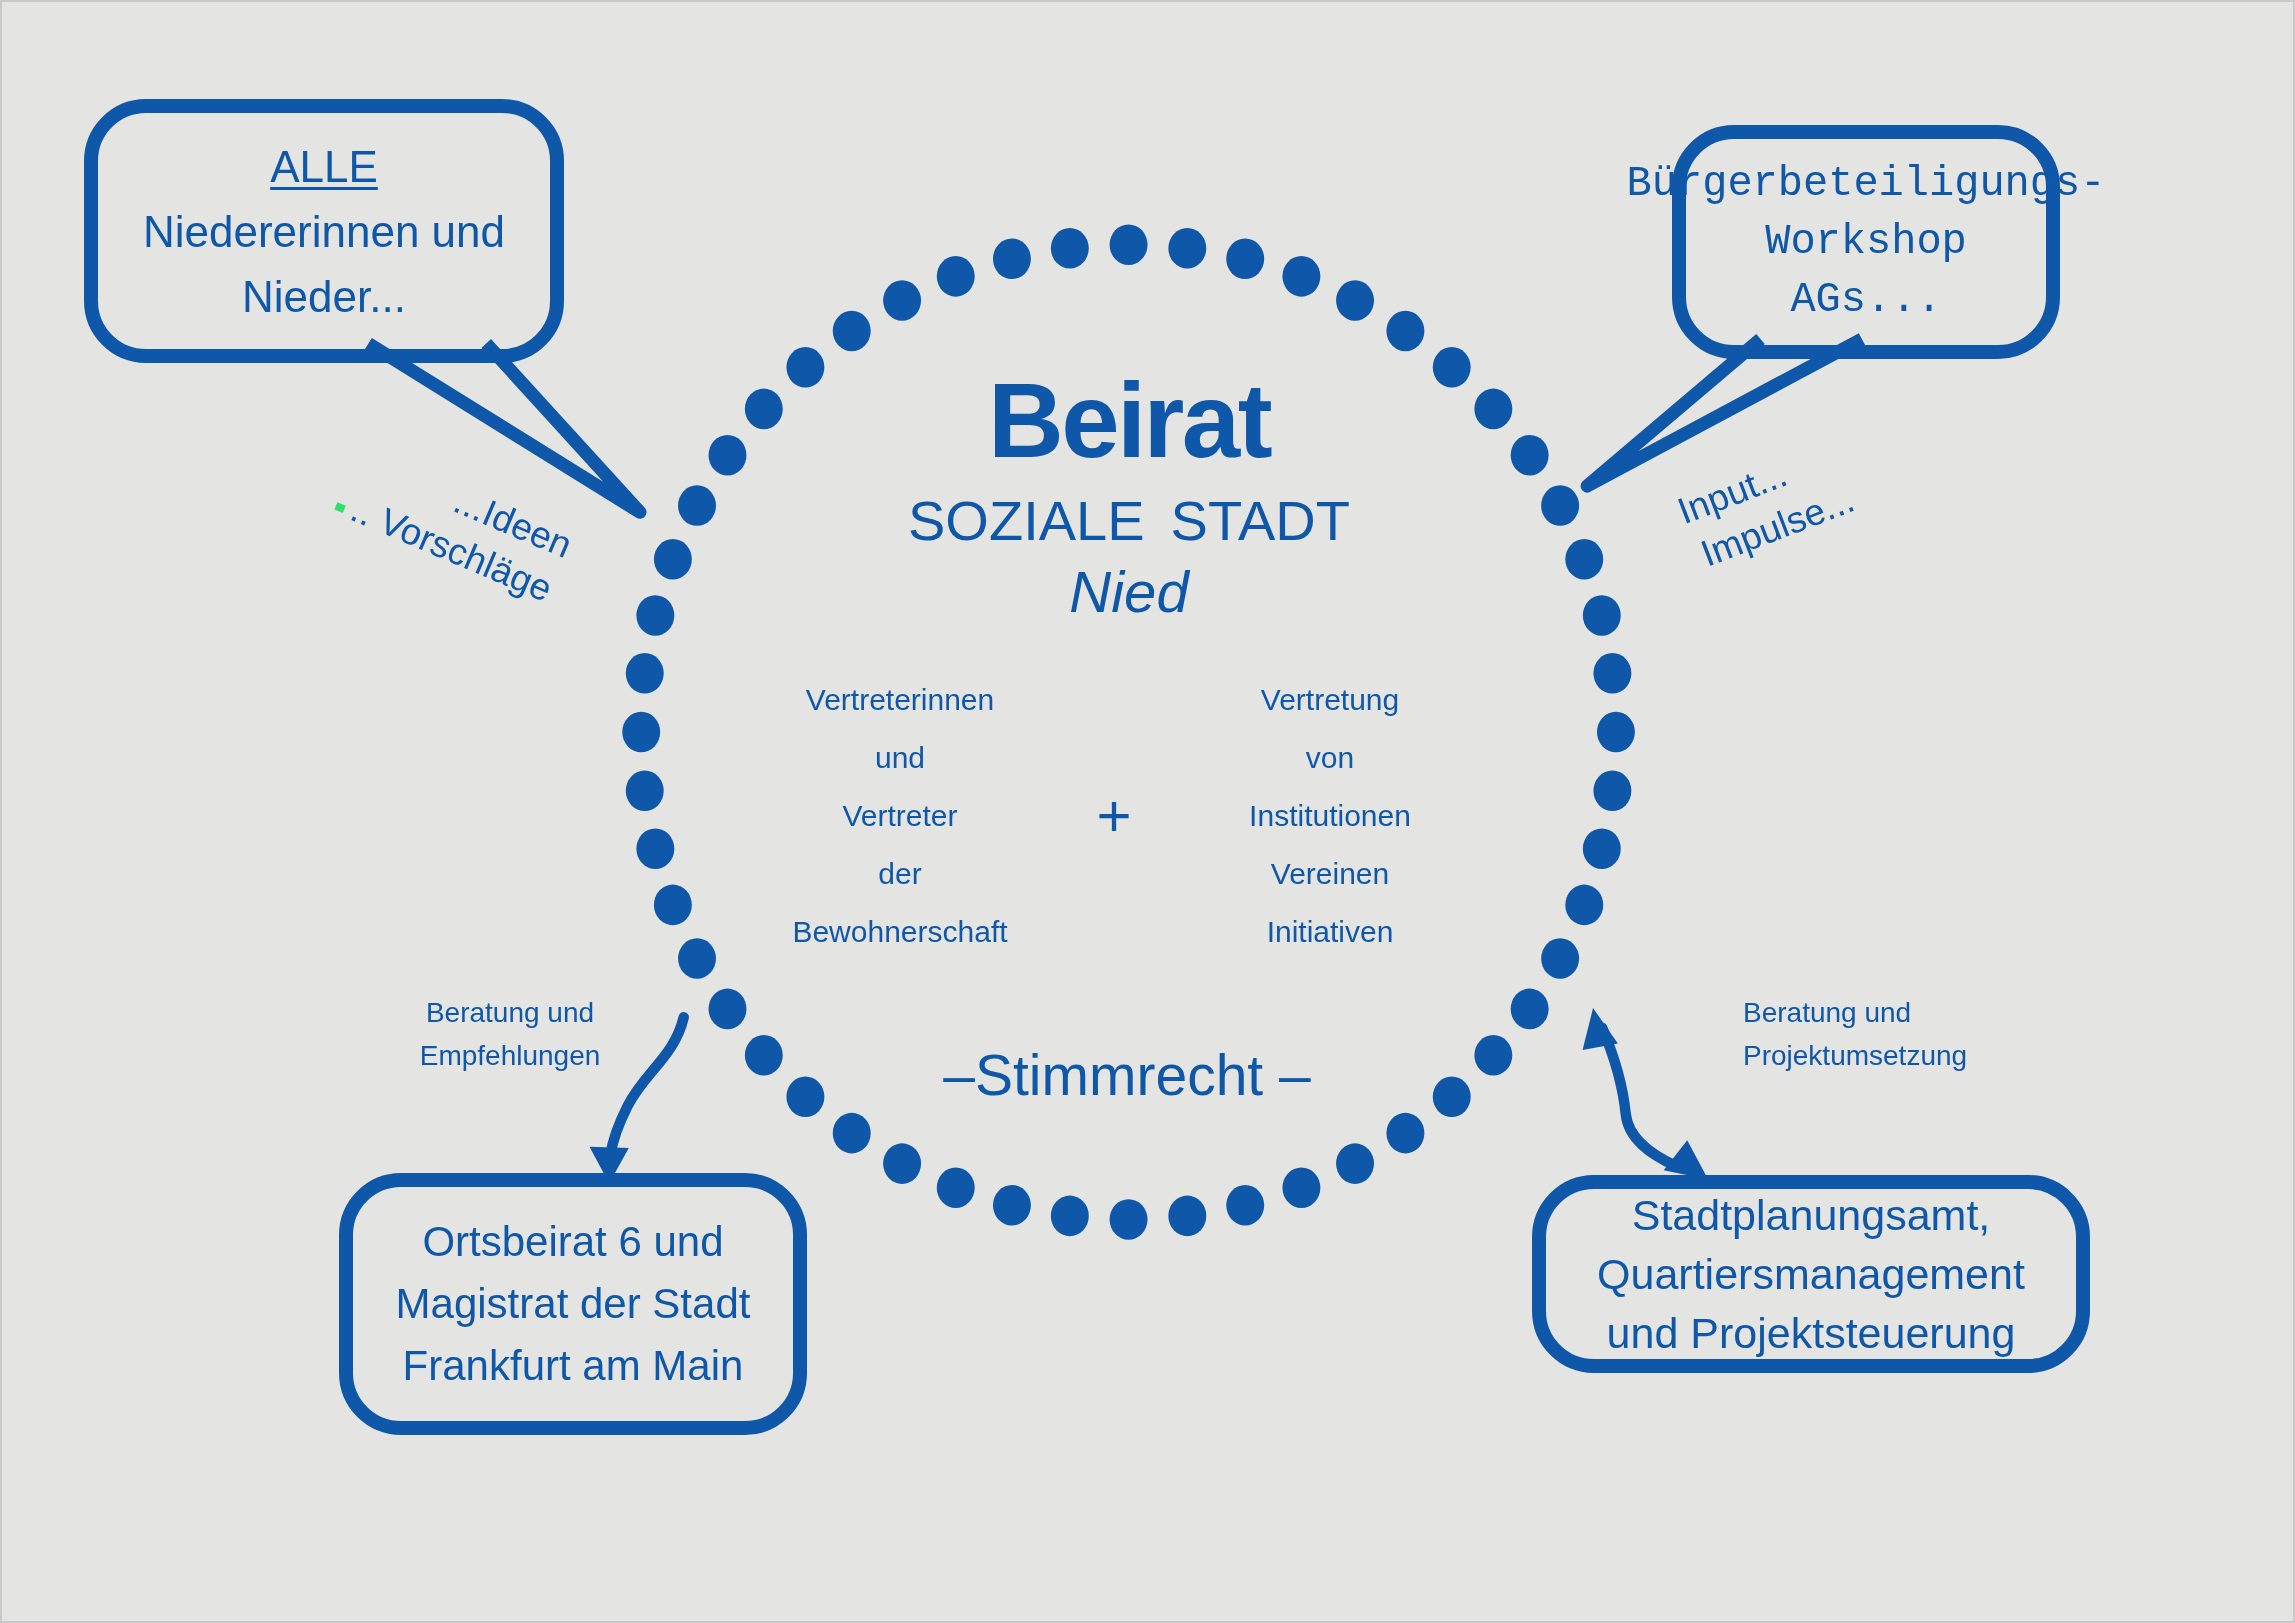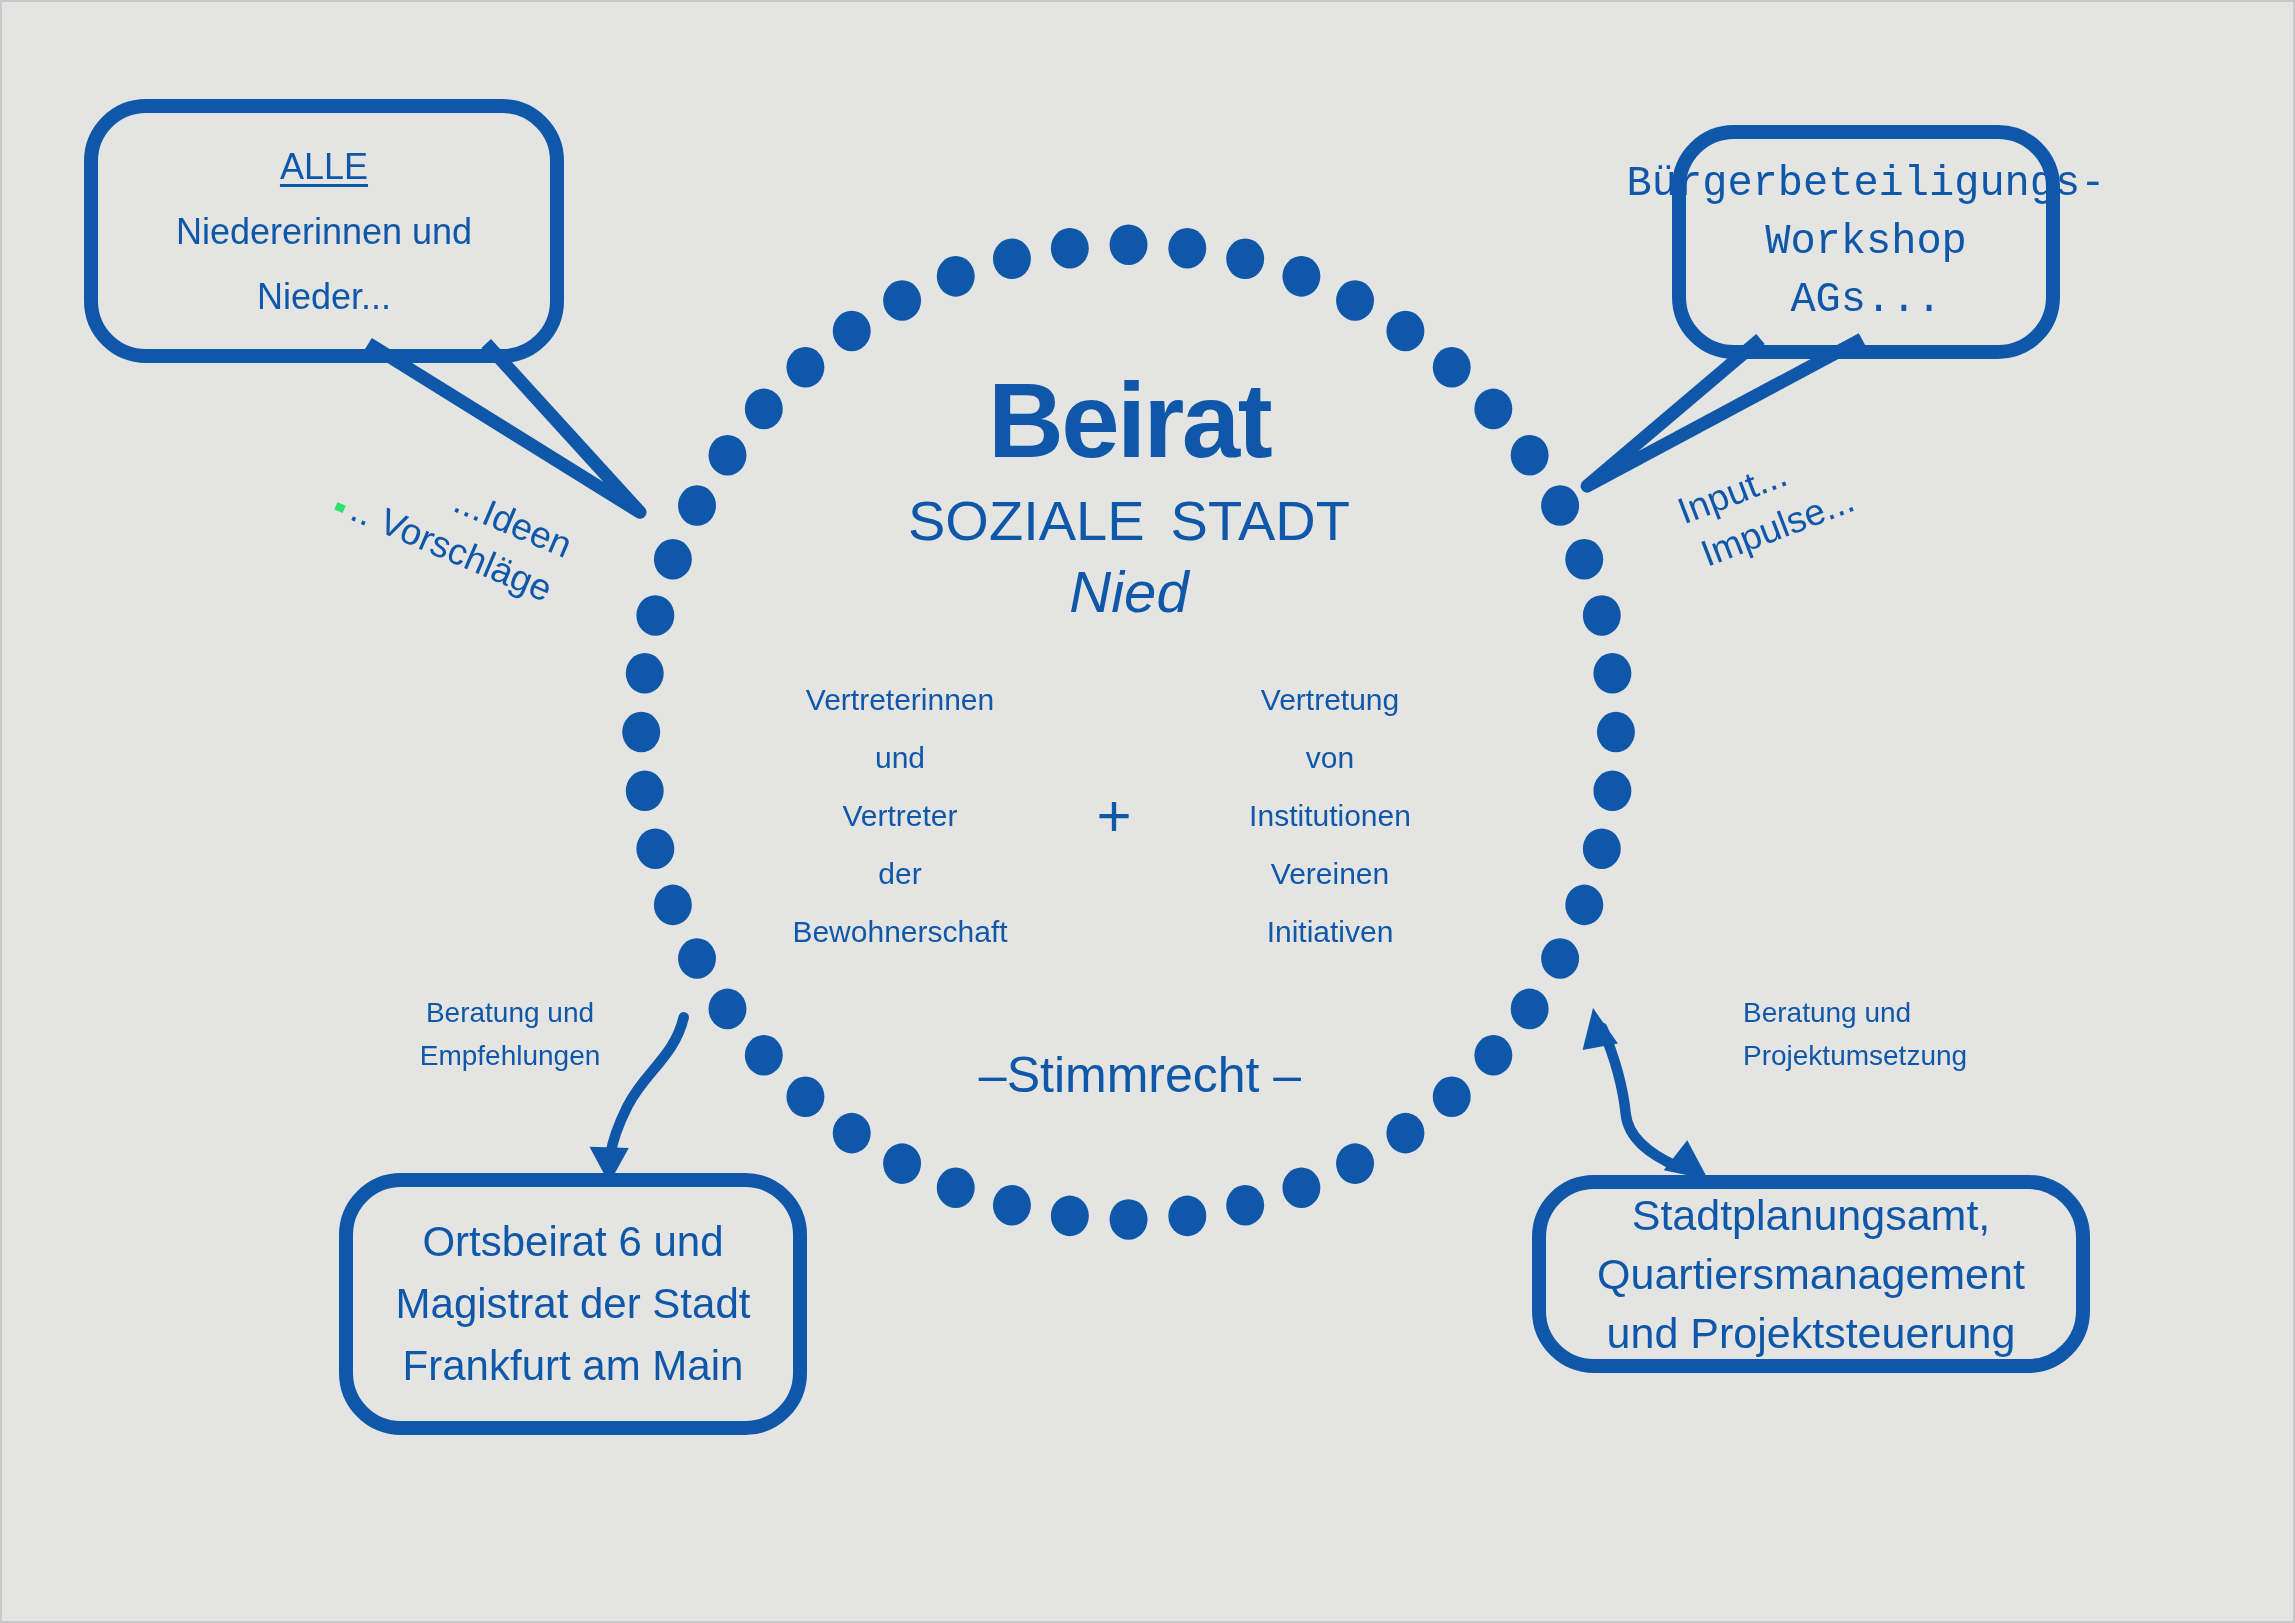--- a/index.html
+++ b/index.html
@@ -26,39 +26,39 @@
   .dot{fill:var(--blue);}
 
   .bubble{
     position:absolute;
     border:14.4px solid var(--blue);
     border-radius:62px;
     box-sizing:border-box;
     display:flex;flex-direction:column;justify-content:center;align-items:center;
     text-align:center;
   }
-  #b-tl{left:82px;top:97px;width:480px;height:264px;font-size:36px;line-height:65px;}
+  #b-tl{left:82px;top:97px;width:480px;height:264px;font-size:44px;line-height:65px;}
   #b-tr{left:1670px;top:123px;width:388px;height:234px;font-size:42px;line-height:58px;font-family:Liberation Mono, monospace;}
   #b-bl{left:337px;top:1171px;width:468px;height:262px;font-size:42px;line-height:62px;}
   #b-br{left:1530px;top:1173px;width:558px;height:198px;font-size:43px;line-height:59px;}
   .underline{text-decoration:underline;text-decoration-thickness:2.6px;text-underline-offset:5.2px;}
 
   .abs{position:absolute;}
   .cx{transform:translateX(-50%);}
   .cc{transform:translate(-50%,-50%);}
 
   .beirat{left:1127px;top:359px;font-size:105px;font-weight:bold;letter-spacing:-2.6px;white-space:nowrap;}
   .soziale{left:1127px;top:486px;font-size:56px;word-spacing:10.5px;white-space:nowrap;}
   .nied{left:1127px;top:556px;font-size:58px;white-space:nowrap;font-style:italic;}
 
   .col{top:669px;font-size:30px;line-height:58px;text-align:center;white-space:nowrap;}
   #col-left{left:898px;}
   #col-right{left:1328px;}
   .plus{left:1112px;top:813px;font-size:60px;}
-  .stimmrecht{left:1125px;top:1073px;font-size:50px;white-space:nowrap;margin-left:13px;}
+  .stimmrecht{left:1125px;top:1073px;font-size:57px;white-space:nowrap;}
 
   .small-label{font-size:28px;line-height:43px;white-space:nowrap;}
   #advice-left{left:508px;top:989px;text-align:center;}
   #advice-right{left:1741px;top:989px;text-align:left;}
 
   .rot{font-size:37px;line-height:48px;white-space:nowrap;}
   #ideas{left:364px;top:433px;transform:rotate(23deg);transform-origin:left top;}
   #ideas .l1{margin-left:108px;}
   #input{left:1669px;top:489px;transform:rotate(-21deg);transform-origin:left top;}
   #input .l2{margin-left:6.5px;}

